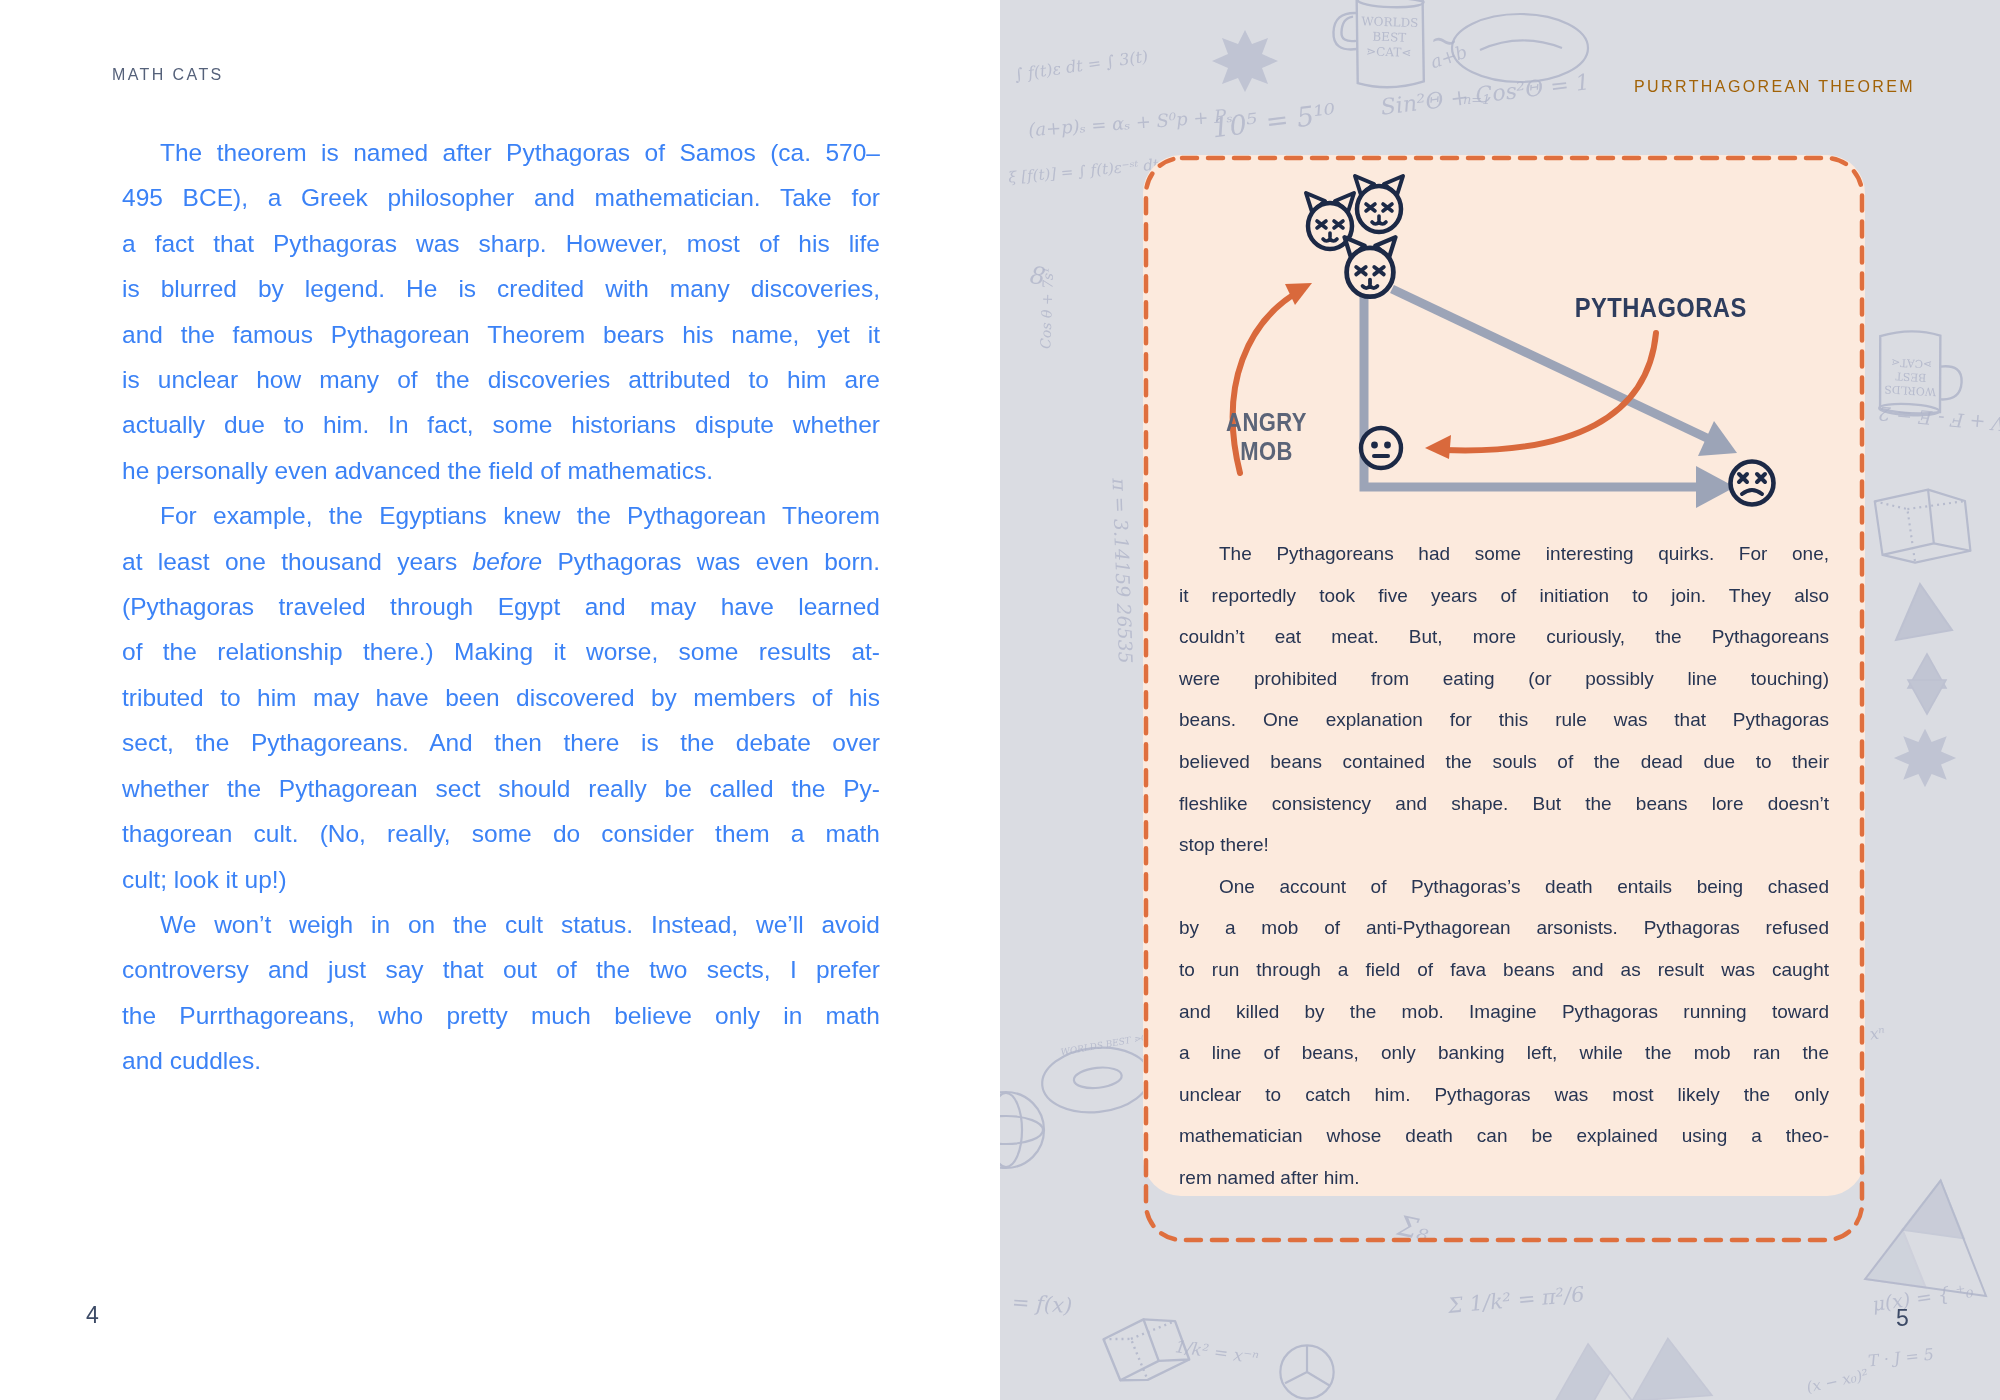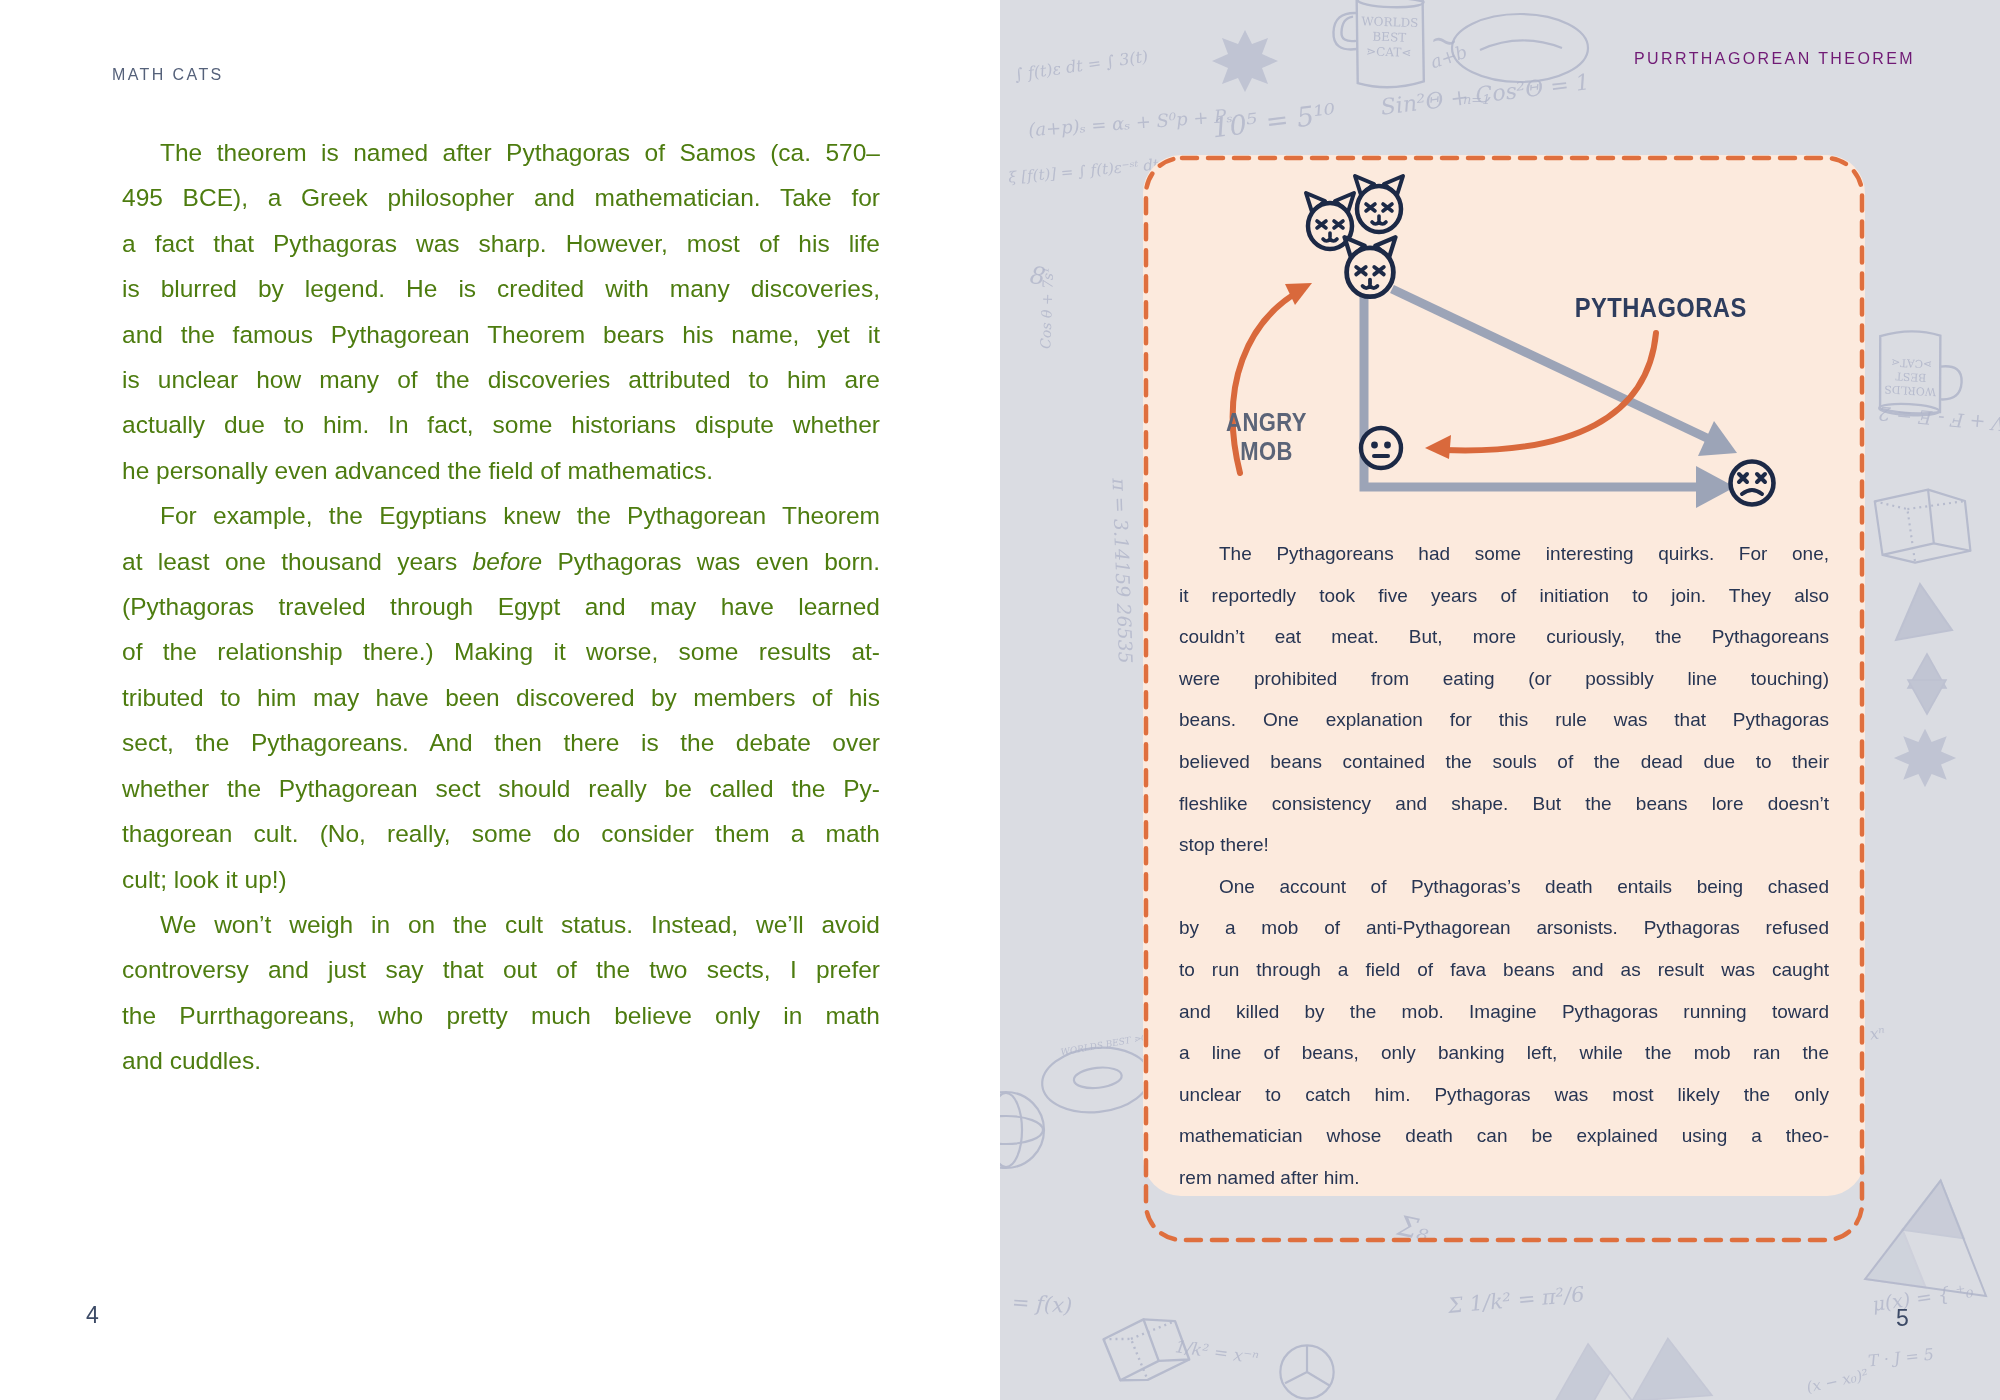--- a/index.html
+++ b/index.html
@@ -3,31 +3,31 @@
 <meta charset="utf-8">
 <style>
   html,body{margin:0;padding:0;background:#ffffff;}
   #spread{position:relative;width:2000px;height:1400px;overflow:hidden;
           font-family:"Liberation Sans",sans-serif;color:#243350;}
   
   #page-left{position:absolute;left:0;top:0;width:1000px;height:1400px;background:#ffffff;}
   .running-head{position:absolute;font-size:16px;letter-spacing:2.4px;color:#55617a;font-weight:400;}
   #left-head{left:88px;top:66px;margin-left:24px;}
   #left-body{position:absolute;left:122px;top:130px;width:758px;font-size:24.5px;
-             line-height:45.4px;color:#4d7c0f;}
+             line-height:45.4px;color:#3b82f6;}
   #left-body .line{text-align:justify;text-align-last:justify;white-space:normal;}
   #left-body .line.last{text-align-last:left;}
   #left-body .line.first{text-indent:38px;}
   .line em{font-style:italic;}
   .page-num{position:absolute;font-size:23px;color:#3c4a66;}
   #num-left{left:86px;top:1302px;}
   
   #page-right{position:absolute;left:1000px;top:0;width:1000px;height:1400px;
               background:#dadce2;overflow:hidden;}
-  #right-head{right:85px;top:50px;color:#701a75;}
+  #right-head{right:85px;top:78px;color:#a16207;}
   #num-right{left:896px;top:1305px;}
   
   #doodle-layer{position:absolute;left:0;top:0;width:1000px;height:1400px;pointer-events:none;}
   .doodle-text{position:absolute;color:#aeb3c8;opacity:.75;white-space:nowrap;
                font-family:"DejaVu Serif","Liberation Serif",serif;font-style:italic;}
   .doodle-svg{position:absolute;opacity:.8;}
   .doodle-svg *{vector-effect:non-scaling-stroke;}
   
   #feature-box{position:absolute;left:143px;top:155px;width:722px;height:1041px;
                background:#fceadd;border-radius:38px;}

